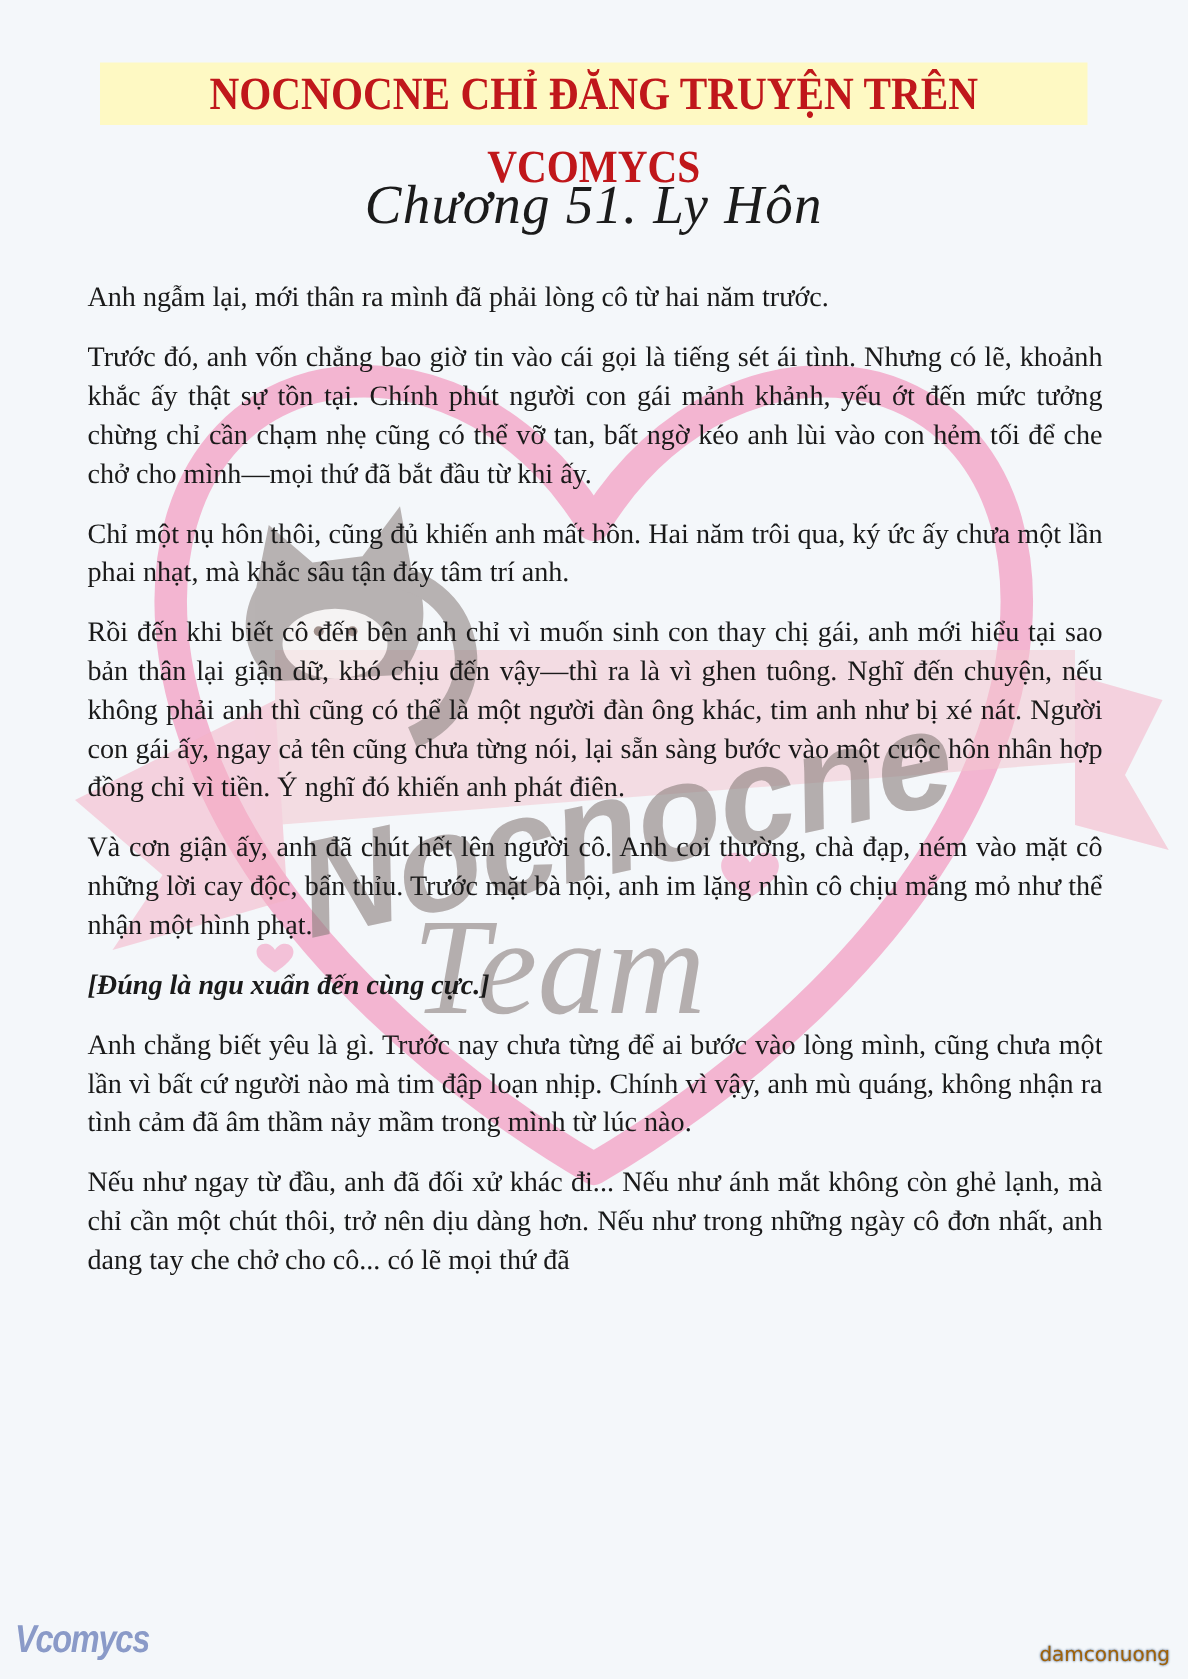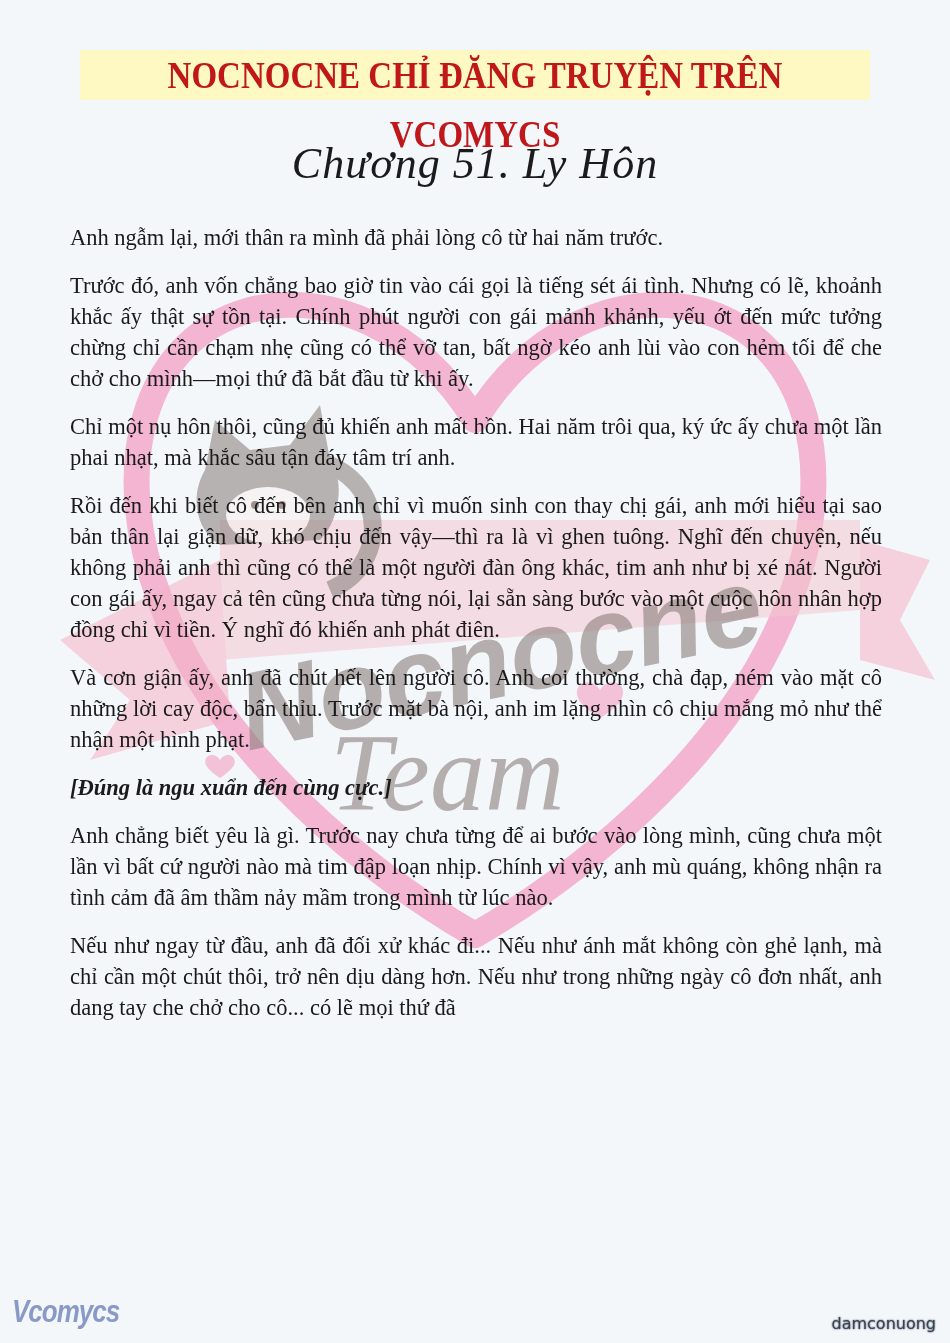--- a/index.html
+++ b/index.html
@@ -96,21 +96,21 @@
       letter-spacing: -1px;
       z-index: 2;
       transform: scaleY(1.2);
     }
     .footer-credit {
       position: absolute;
       right: 14px;
       top: 1314px;
       font-family: "DejaVu Sans", sans-serif;
       font-size: 16px;
-      color: #404040;
+      color: #a16207;
       text-shadow: 0 0 2px #8fa3bf, 0 0 2px #8fa3bf, 0 0 1px #6f83a0;
       z-index: 2;
       margin-left: 36px;
     }
   </style>
 </head>
 <body>
 
 <div class="page">
 

